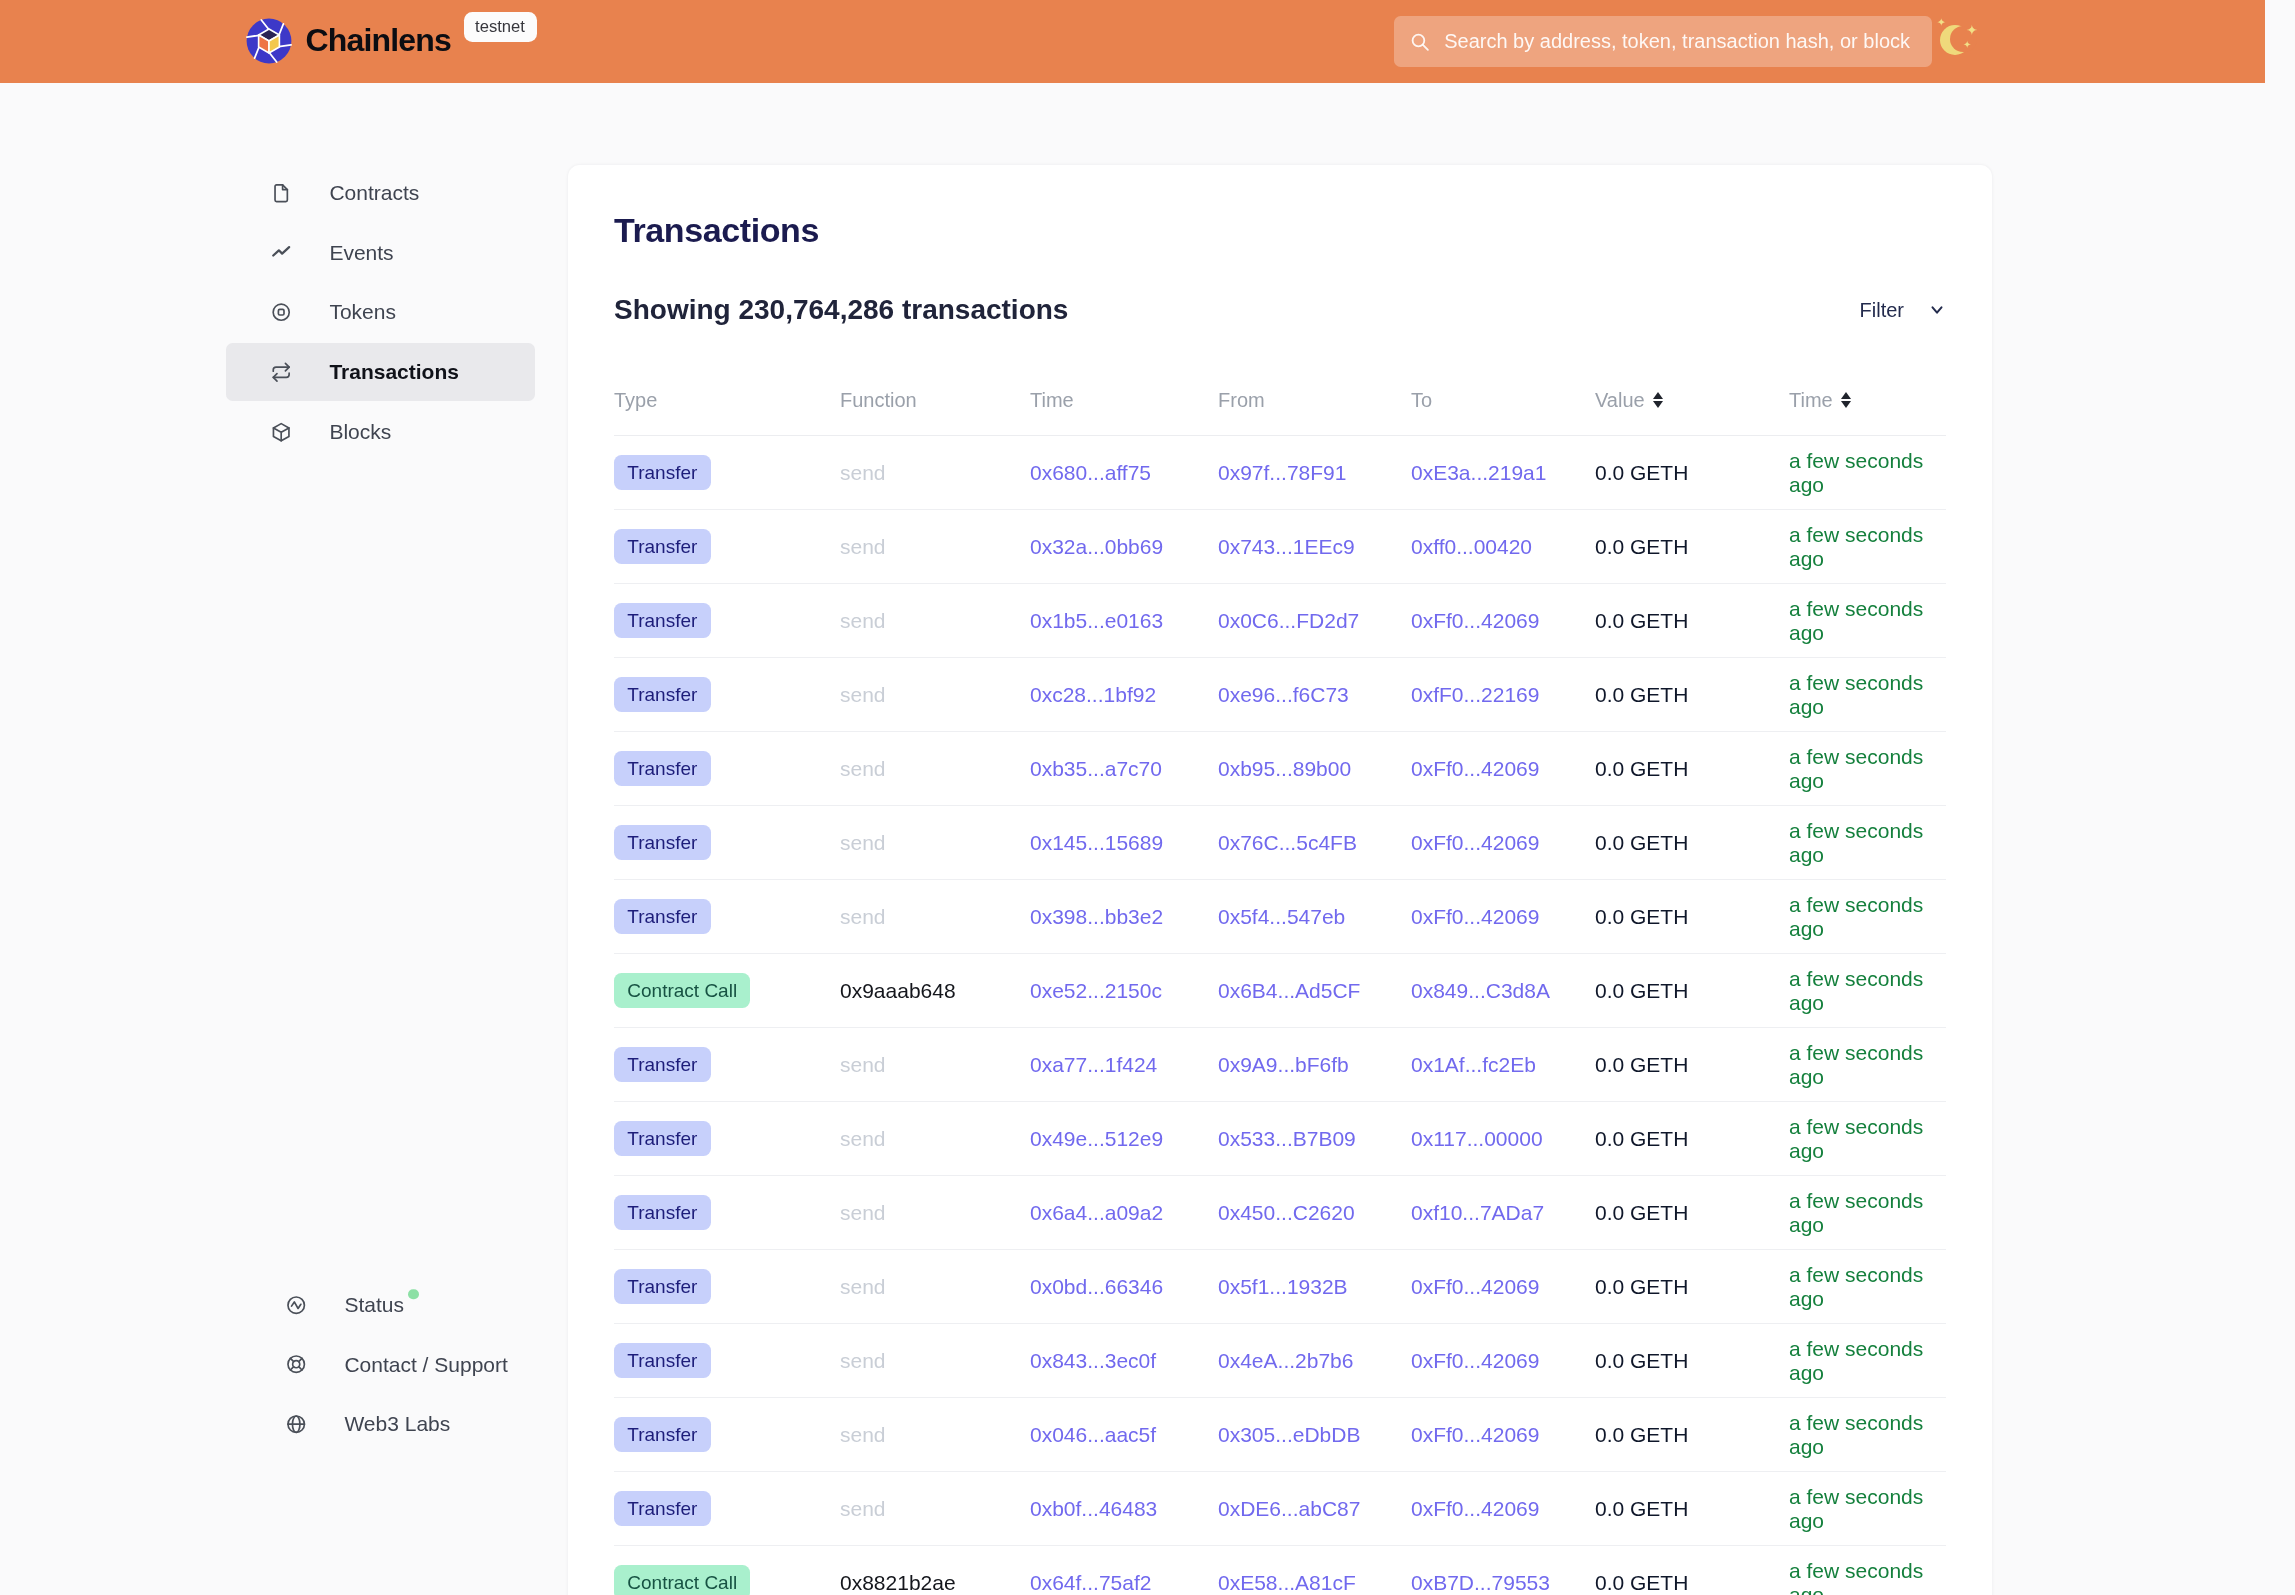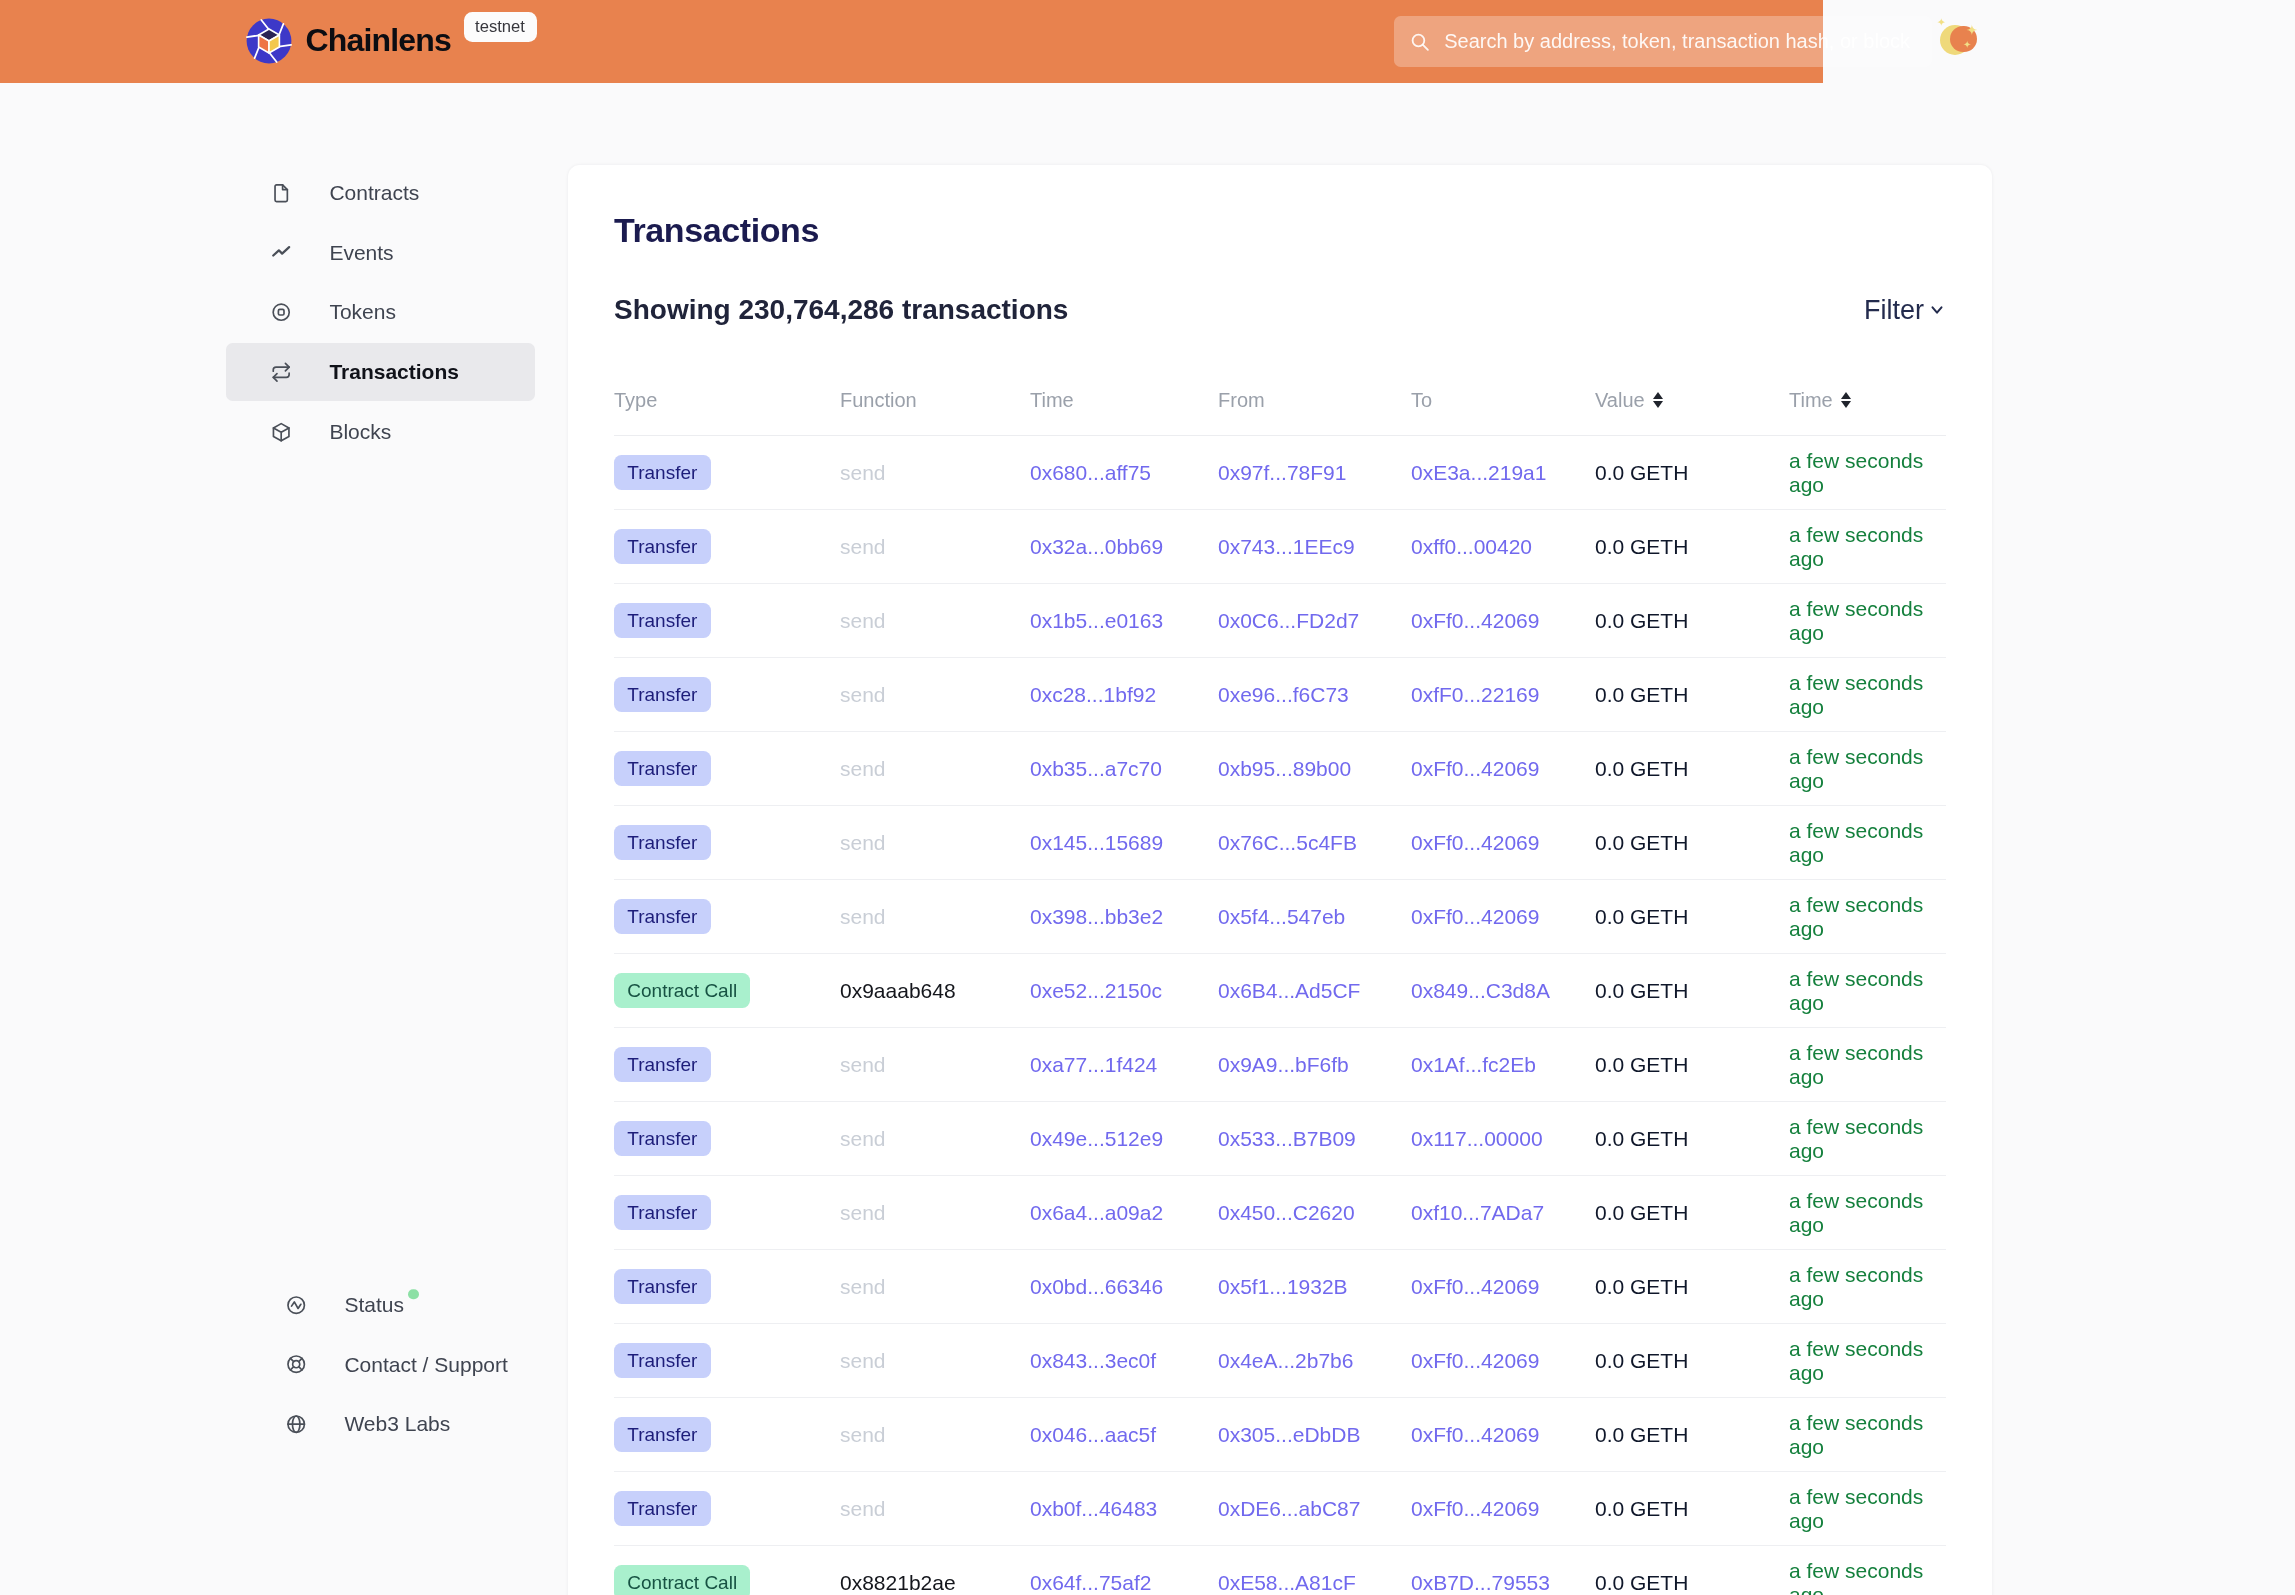--- a/index.html
+++ b/index.html
@@ -5,21 +5,21 @@
   * { box-sizing: border-box; }
   html,body { margin:0; padding:0; }
   body {
     width:2295px; height:1595px; position:relative; overflow:hidden;
     background:#FAFAFB;
     font-family:"Liberation Sans","DejaVu Sans",sans-serif;
     color:#14161C;
   }
 
   
-  .topbar { position:absolute; top:0; left:0; width:1823px; height:83px; background:#E8824E; z-index:5; }
+  .topbar { position:absolute; top:0; left:0; width:2265px; height:83px; background:#E8824E; z-index:5; }
   .brand { position:absolute; left:245px; top:16.6px; display:flex; align-items:center; gap:12.4px; }
   .brand-logo { width:48px; height:48px; display:block; }
   .brand-name { font-size:32px; font-weight:800; color:#0C0D12; letter-spacing:-0.8px; }
   .badge-testnet { background:#FCFCFC; border-radius:8.3px; padding:5px 11.6px; font-size:16.6px; color:#37373D; transform:translateY(-14px); }
 
   .search { position:absolute; left:1394px; top:16px; width:538px; height:51px;
     background:rgba(255,255,255,0.28); border-radius:6.6px;
     display:flex; align-items:center; gap:11.6px; padding:0 15px; }
   .search svg { flex:0 0 auto; }
   .search input { flex:1; background:transparent; border:0; outline:0; font-size:20px;
@@ -48,21 +48,21 @@
   .status-dot { width:10.8px; height:10.8px; border-radius:50%; background:#8CE0A5;
     display:inline-block; margin-left:4.1px; transform:translateY(-10.8px); }
 
   
   .card { position:absolute; left:568px; top:165px; width:1424px; height:1478px;
     background:#FFFFFF; border-radius:11.6px; box-shadow:0 0.8px 3.3px rgba(16,24,40,.07);
     padding:46px 46px 0 46px; }
   .page-title { margin:0; font-size:34px; font-weight:700; color:#1B1B4F; letter-spacing:-0.4px; }
   .summary-row { display:flex; justify-content:space-between; align-items:center; margin-top:44px; }
   .summary { font-size:28px; font-weight:700; color:#20243A; }
-  .filter-btn { display:flex; align-items:center; gap:4px; font-size:27px; color:#232B4D; cursor:pointer; }
+  .filter-btn { display:flex; align-items:center; gap:24px; font-size:20px; color:#232B4D; cursor:pointer; }
 
   .thead, .trow { display:grid; grid-template-columns:226px 190px 188px 193px 184px 194px 1fr; align-items:center; }
   .thead { height:71px; margin-top:39px; border-bottom:0.8px solid #ECEDF0; color:#9AA0AA; font-size:20px; }
   .th { display:flex; align-items:center; gap:8.3px; }
   .sort-icon { display:inline-flex; flex-direction:column; align-items:center; cursor:pointer; }
   .tri-up { width:0; height:0; border-left:5.8px solid transparent; border-right:5.8px solid transparent;
     border-bottom:7.5px solid #20242C; margin-bottom:2.5px; }
   .tri-down { width:0; height:0; border-left:5.8px solid transparent; border-right:5.8px solid transparent;
     border-top:7.5px solid #20242C; }
 

